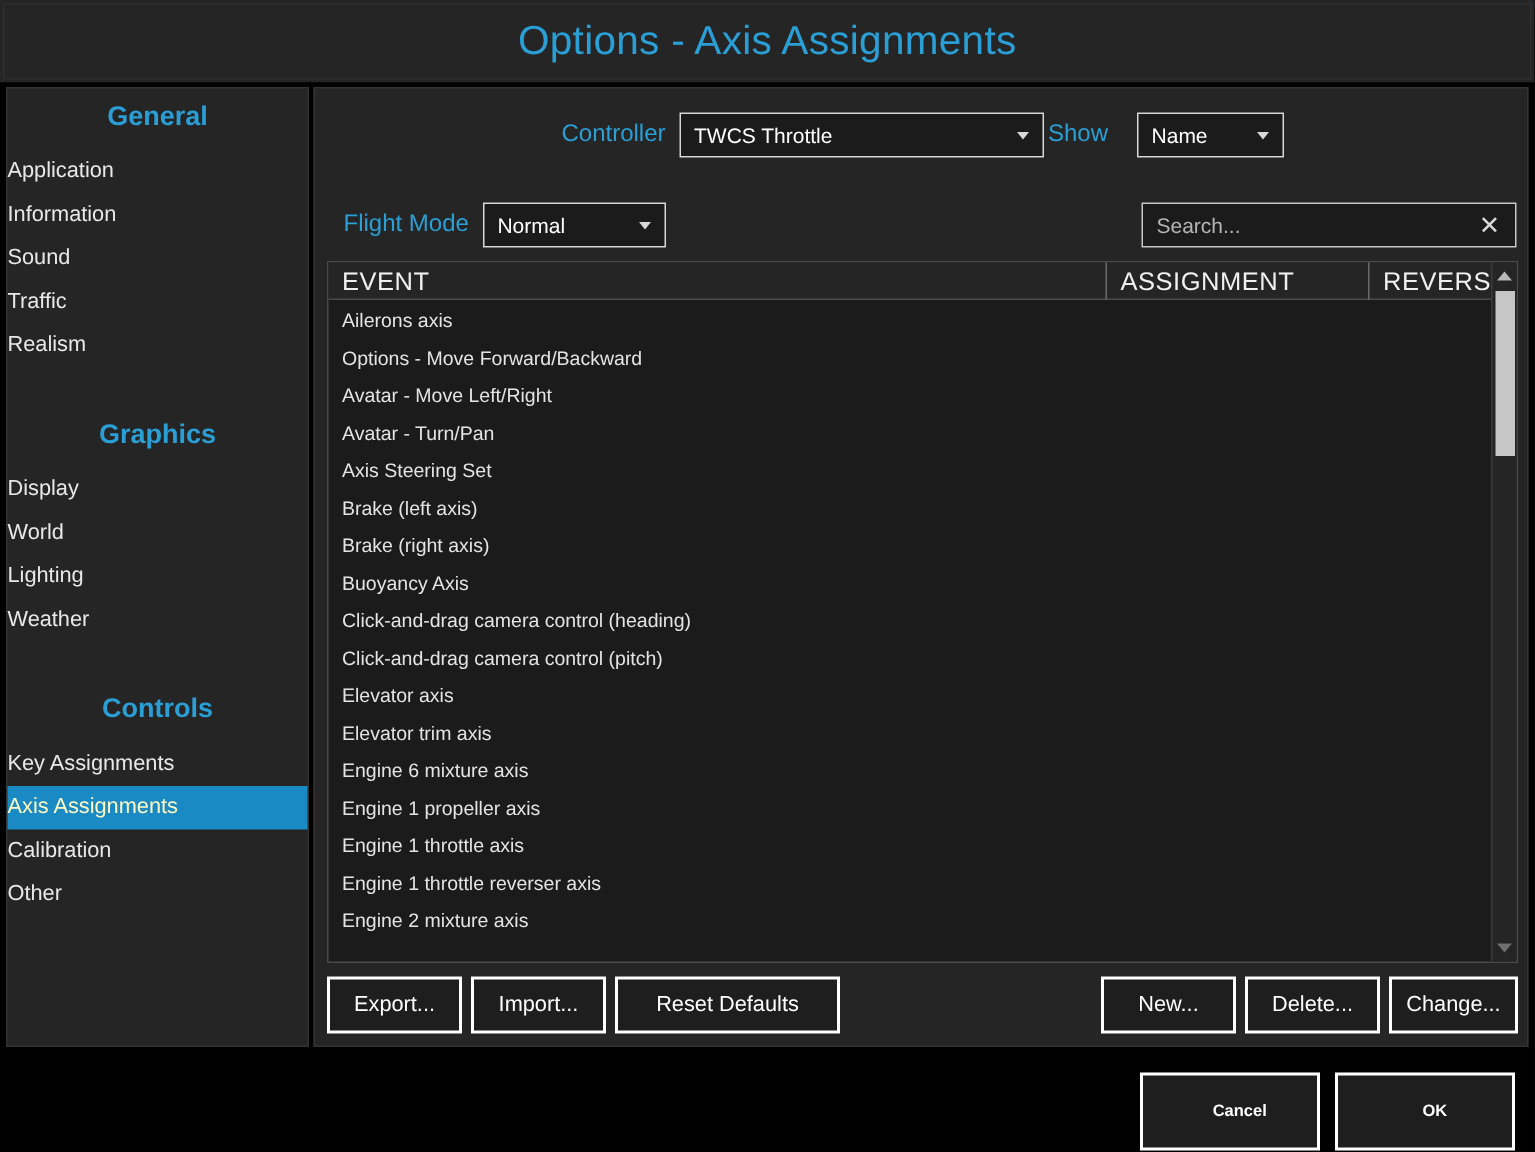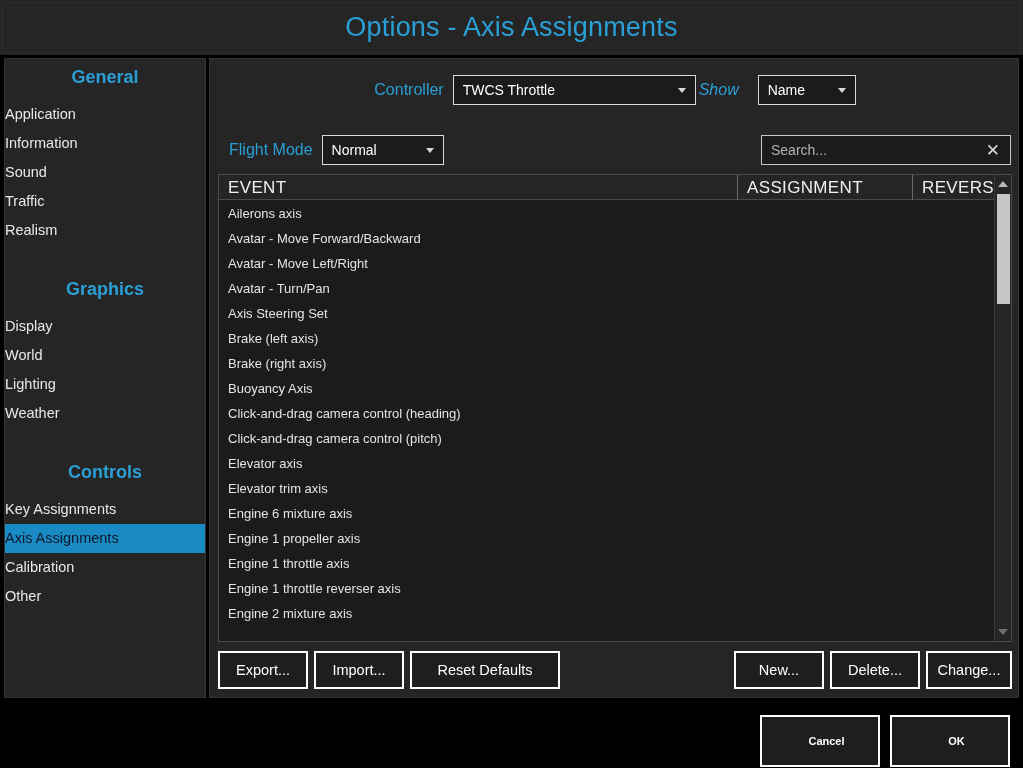--- a/index.html
+++ b/index.html
@@ -84,21 +84,21 @@
   .side-item {
     height: 29px;
     line-height: 29px;
     color: #e8e8e8;
     font-size: 14.5px;
     cursor: pointer;
     white-space: nowrap;
   }
   .side-item.selected {
     background: #1a8ac4;
-    color: #0f172a;
+    color: #fef9c3;
   }
   .side-spacer { height: 26px; }
 
   
   .mainpanel {
     position: absolute;
     top: 58px; left: 209px;
     width: 810px; height: 640px;
     background: #252525;
     border: 1px solid #333333;
@@ -138,21 +138,21 @@
     right: 9px;
     top: 50%;
     margin-top: -2px;
     width: 0; height: 0;
     border-left: 4.5px solid transparent;
     border-right: 4.5px solid transparent;
     border-top: 5px solid #d8d8d8;
   }
   .dd-controller { width: 243px; }
   .dd-show { width: 98px; margin-left: 10px; }
-  .lbl-show { margin-left: 3px; font-style: italic; }
+  .lbl-show { margin-left: 3px; }
 
   
   .row-flight {
     position: absolute;
     top: 76px; left: 0;
     width: 810px; height: 32px;
   }
   .flight-wrap {
     position: absolute;
     left: 19px; top: 0;
@@ -400,21 +400,21 @@
     <div class="table-wrap">
       <div class="thead">
         <div class="th th-event">EVENT</div>
         <div class="th th-assignment">ASSIGNMENT</div>
         <div class="th th-reverse">REVERSE</div>
         <div class="th th-endbar"></div>
       </div>
 
       <div class="tbody">
         <div class="trow">Ailerons axis</div>
-        <div class="trow">Avatar - Move Forward/Backward</div>
+        <div class="trow">Options - Move Forward/Backward</div>
         <div class="trow">Avatar - Move Left/Right</div>
         <div class="trow">Avatar - Turn/Pan</div>
         <div class="trow">Axis Steering Set</div>
         <div class="trow">Brake (left axis)</div>
         <div class="trow">Brake (right axis)</div>
         <div class="trow">Buoyancy Axis</div>
         <div class="trow">Click-and-drag camera control (heading)</div>
         <div class="trow">Click-and-drag camera control (pitch)</div>
         <div class="trow">Elevator axis</div>
         <div class="trow">Elevator trim axis</div>

